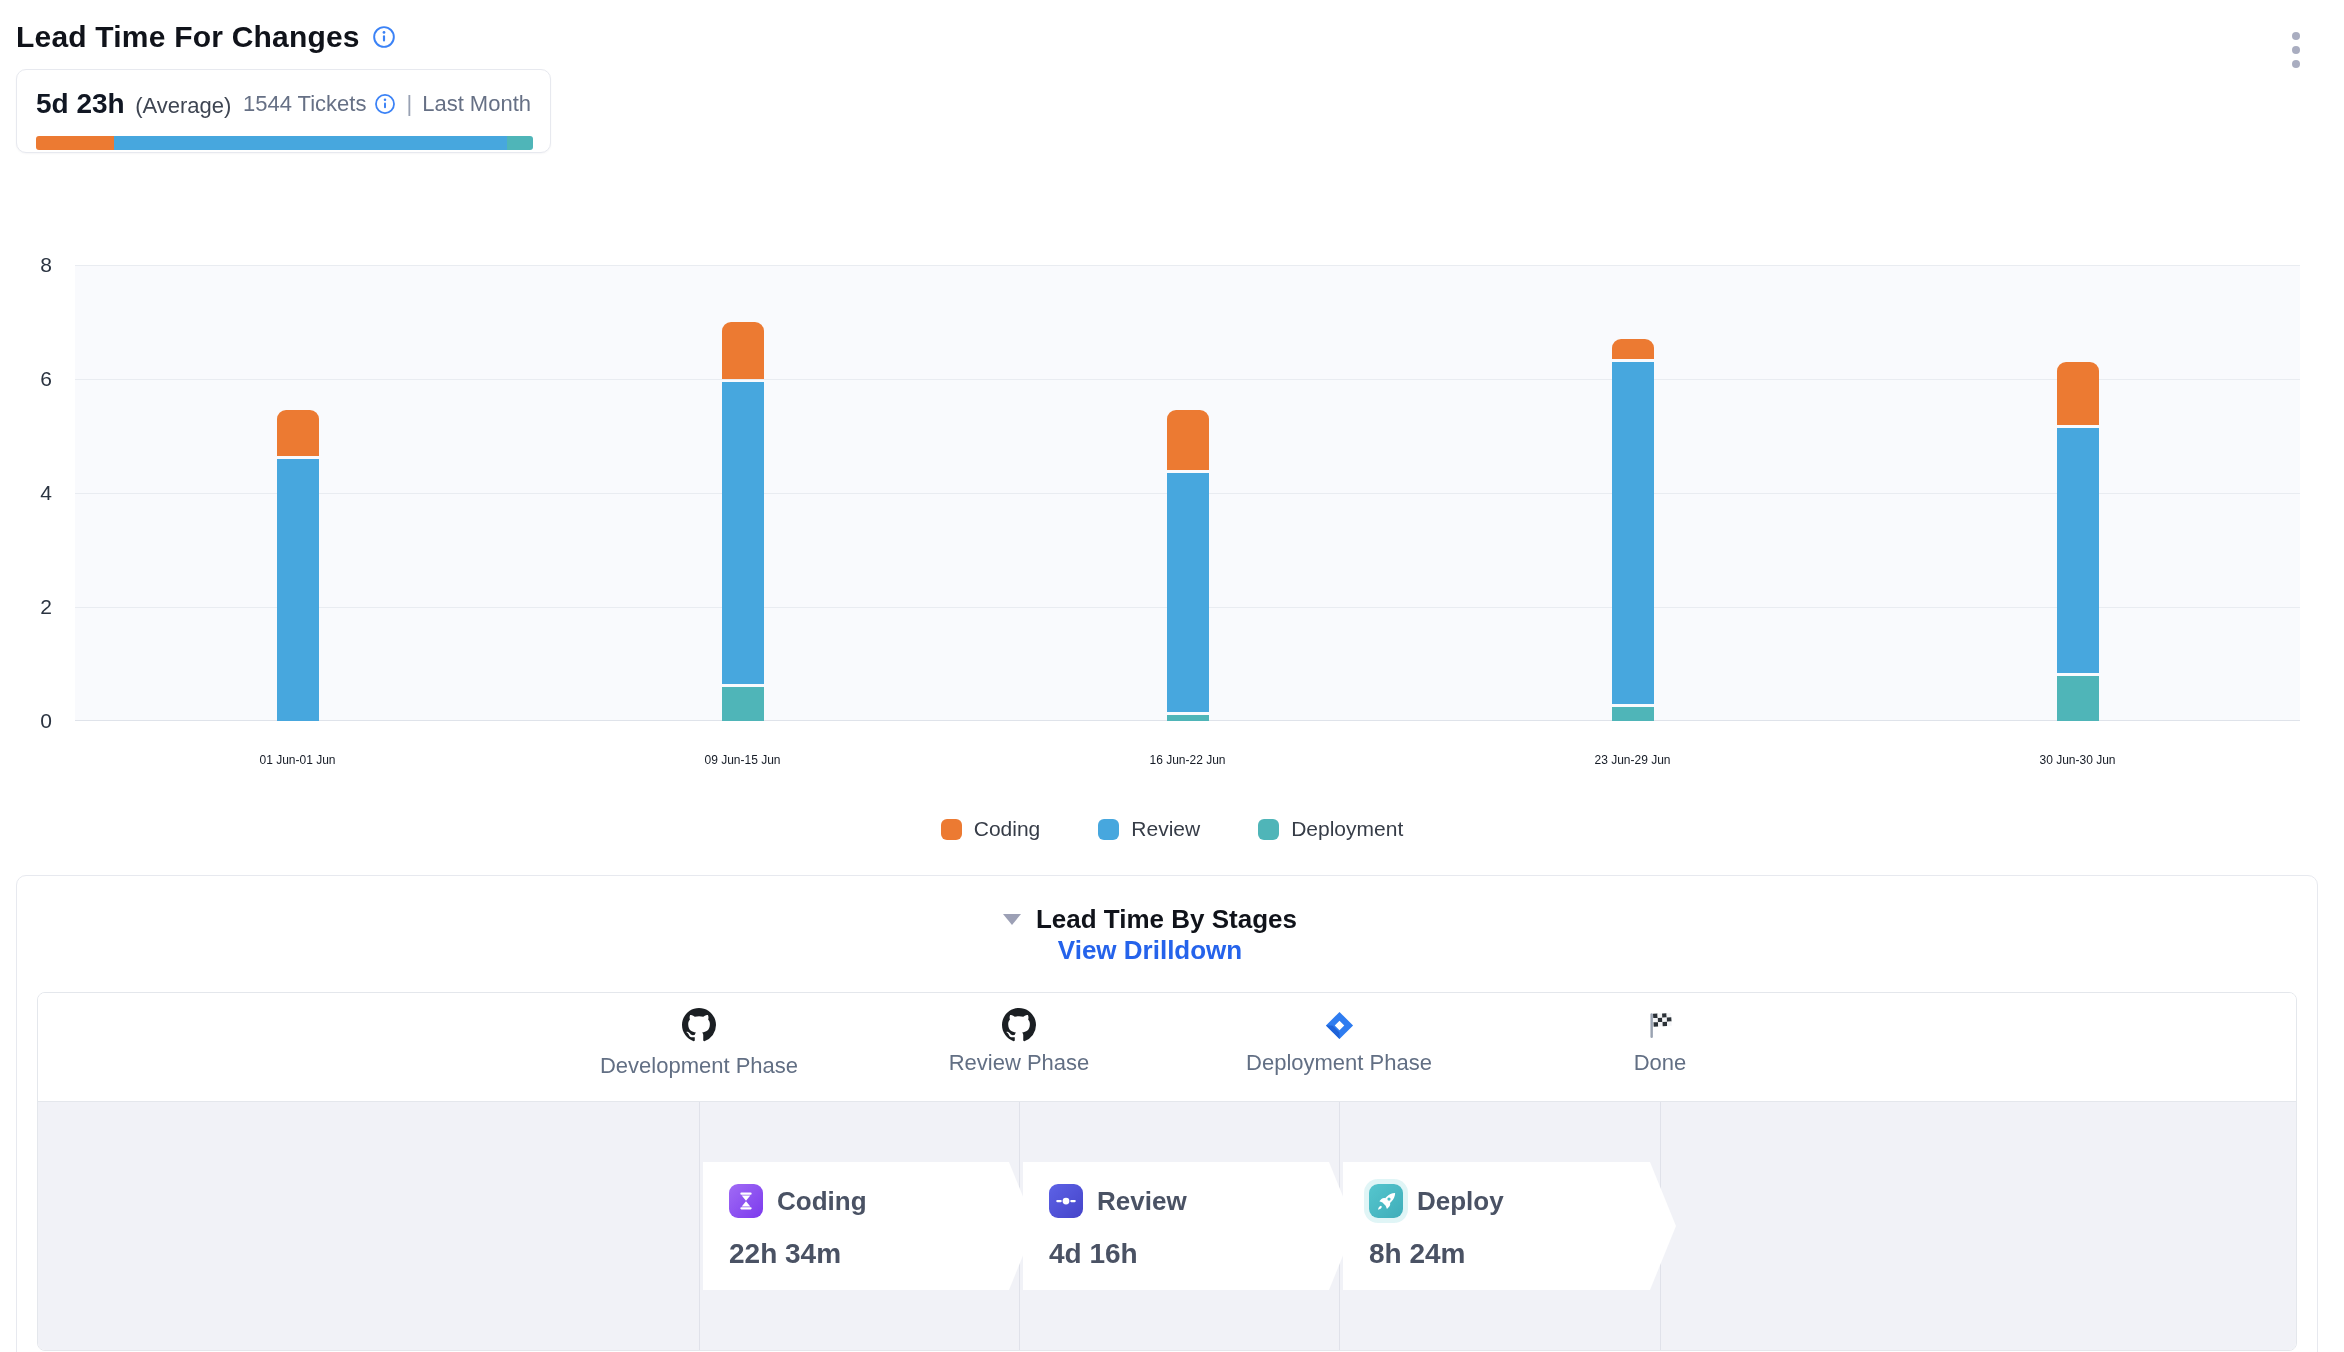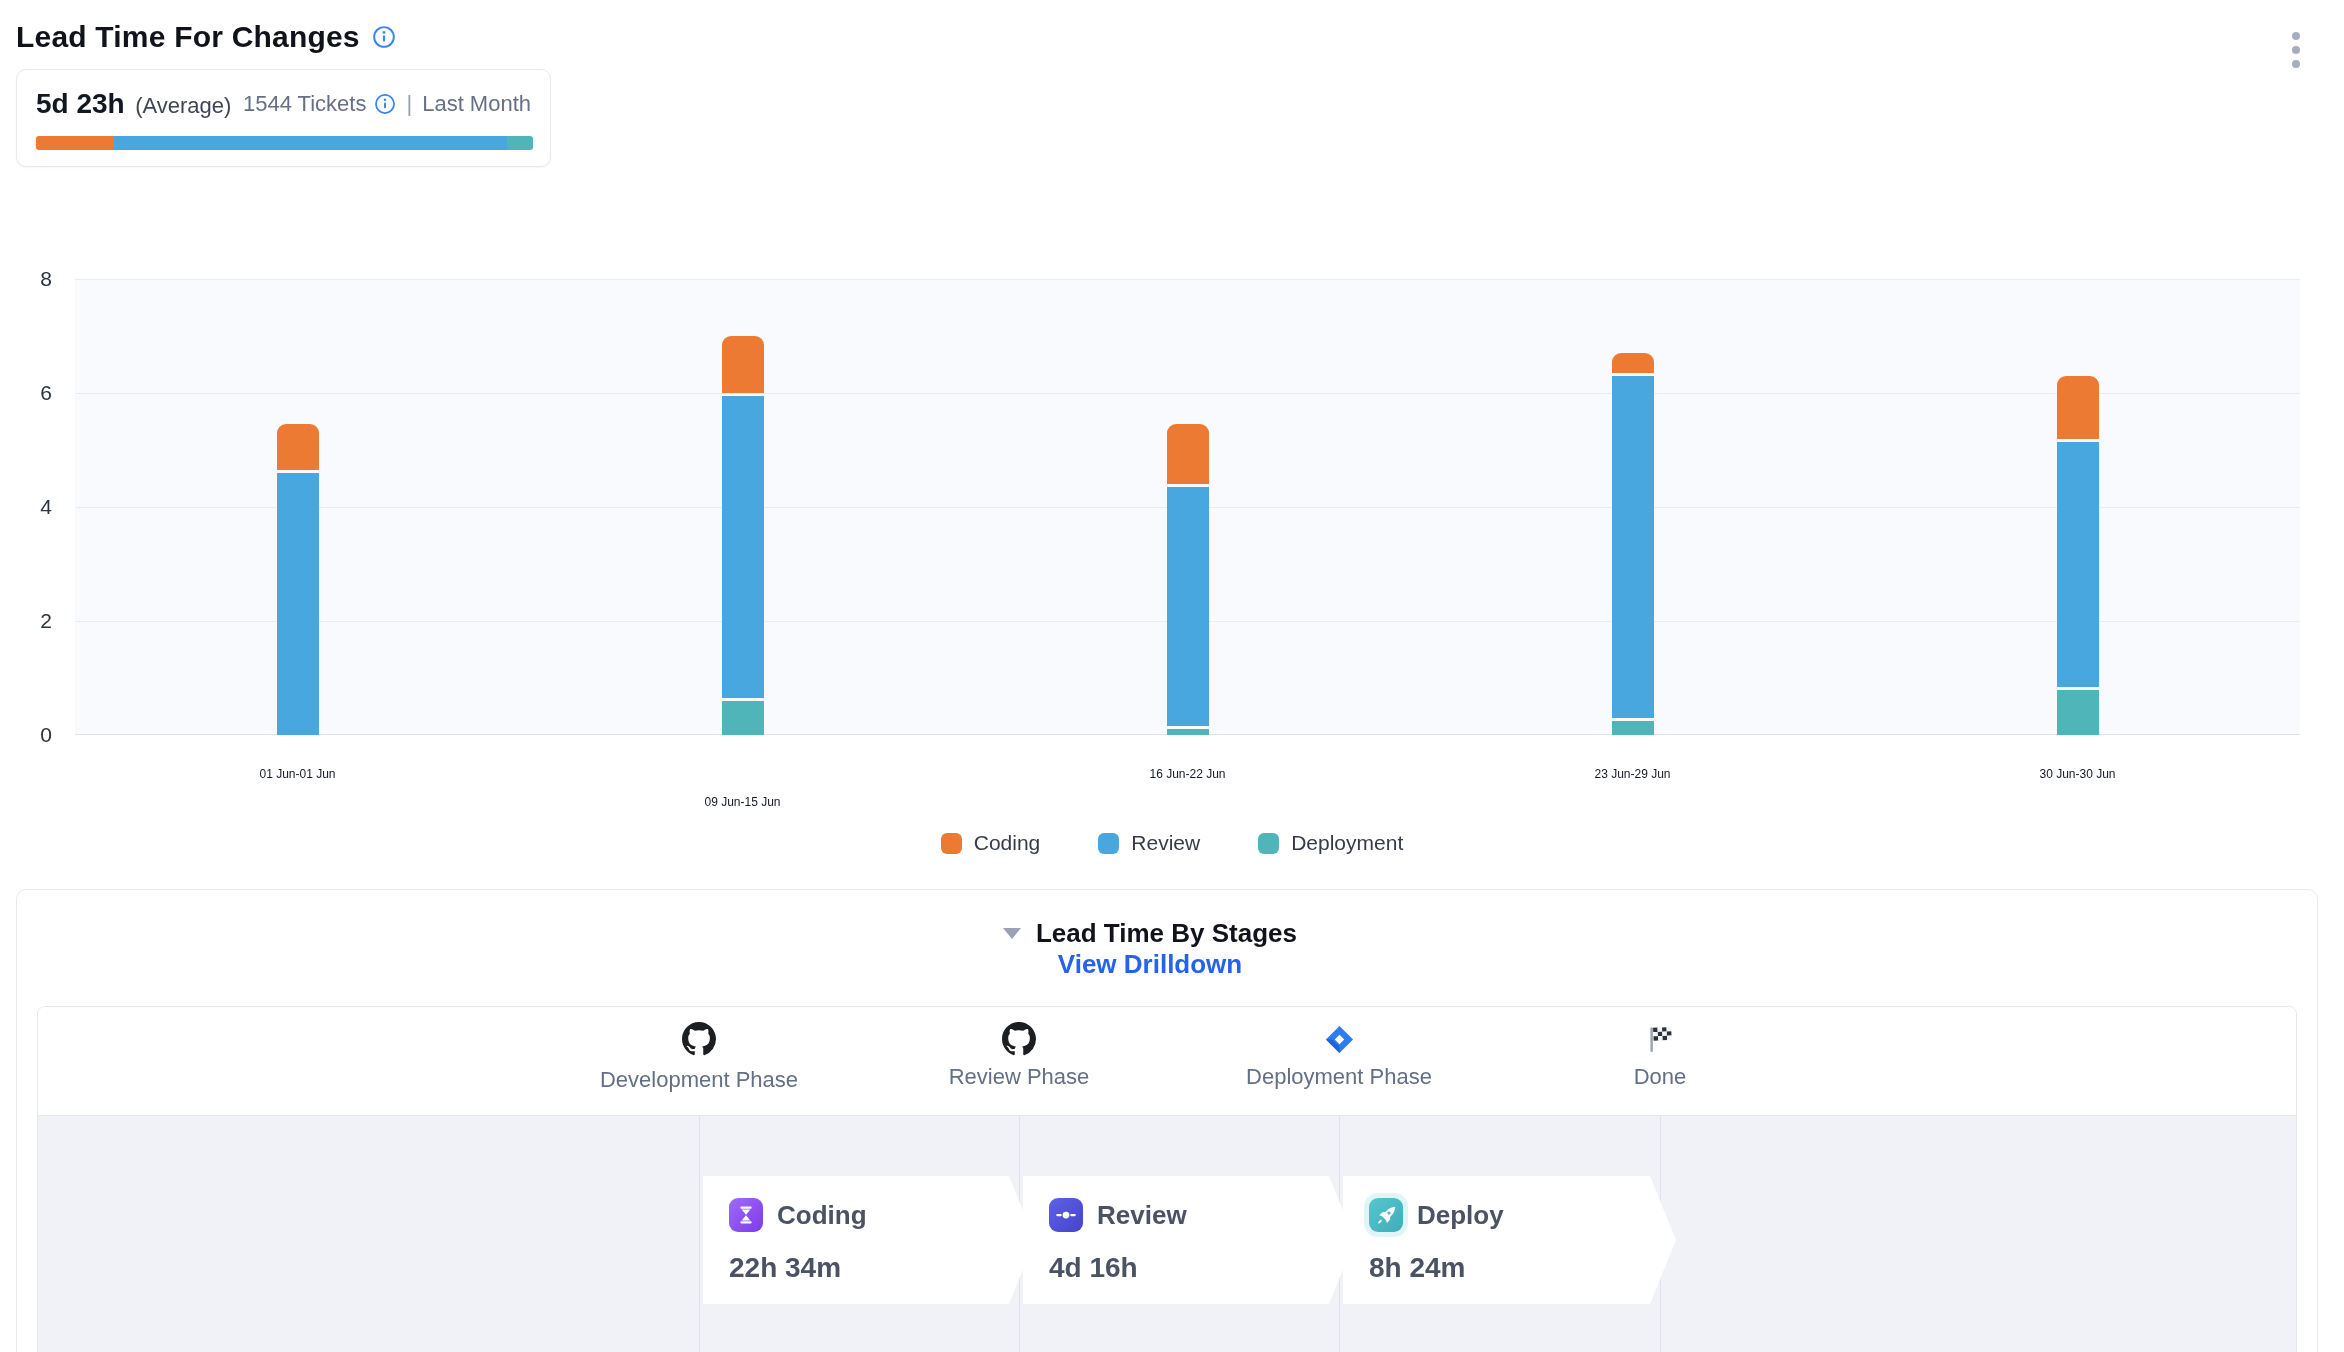--- a/index.html
+++ b/index.html
@@ -14,21 +14,21 @@
   .title-row{display:flex;align-items:center;gap:12px;padding-top:20px;}
   .page-title{font-size:30px;font-weight:700;margin:0;letter-spacing:.2px;color:#10131A;}
   .info-icon{display:inline-flex;align-items:center;}
   .kebab{position:absolute;top:32px;right:44px;display:flex;flex-direction:column;gap:6px;cursor:pointer;}
   .kebab i{width:8px;height:8px;border-radius:50%;background:#A9ADC0;display:block;}
 
   
   .summary-card{
     width:535px;margin-top:15px;border:1px solid #E7E9EF;border-radius:10px;
     background:#fff;box-shadow:0 1px 2px rgba(16,24,40,.04);
-    padding:18px 19px 16px;box-sizing:border-box;
+    padding:18px 19px 2px;box-sizing:border-box;
   }
   .summary-top{display:flex;justify-content:space-between;align-items:center;}
   .summary-value{font-size:28px;font-weight:700;color:#111723;}
   .summary-suffix{font-size:22px;color:#3E4552;margin-left:6px;}
   .summary-right{display:flex;align-items:center;gap:8px;font-size:22px;color:#667085;}
   .summary-right .sep{color:#98A1B3;margin:0 2px;}
   .summary-bar{margin-top:16px;height:14px;border-radius:3px;overflow:hidden;display:flex;width:497px;}
   .summary-bar span{display:block;height:100%;}
 
   
@@ -138,21 +138,21 @@
         <div class="gridline" style="top: 342px;"></div>
         <div class="gridline" style="top: 228px;"></div>
         <div class="gridline" style="top: 114px;"></div>
         <div class="gridline" style="top: 0px;"></div>
         <div class="bar-seg" style="left: 201.5px; bottom: 0px; height: 262.05px; background: rgb(71, 167, 222);"></div>
         <div class="bar-seg top-seg" style="left: 201.5px; bottom: 265.05px; height: 45.6px; background: rgb(236, 122, 50);"></div>
         <div class="xtick" style="left: 72.5px;">01 Jun-01 Jun</div>
         <div class="bar-seg" style="left: 646.5px; bottom: 0px; height: 34.05px; background: rgb(79, 181, 184);"></div>
         <div class="bar-seg" style="left: 646.5px; bottom: 37.05px; height: 301.95px; background: rgb(71, 167, 222);"></div>
         <div class="bar-seg top-seg" style="left: 646.5px; bottom: 342px; height: 57px; background: rgb(236, 122, 50);"></div>
-        <div class="xtick" style="left: 517.5px; margin-top: 28px;">09 Jun-15 Jun</div>
+        <div class="xtick" style="left: 517.5px;">09 Jun-15 Jun</div>
         <div class="bar-seg" style="left: 1091.5px; bottom: 0px; height: 5.55px; background: rgb(79, 181, 184);"></div>
         <div class="bar-seg" style="left: 1091.5px; bottom: 8.55px; height: 239.25px; background: rgb(71, 167, 222);"></div>
         <div class="bar-seg top-seg" style="left: 1091.5px; bottom: 250.8px; height: 59.85px; background: rgb(236, 122, 50);"></div>
         <div class="xtick" style="left: 962.5px;">16 Jun-22 Jun</div>
         <div class="bar-seg" style="left: 1536.5px; bottom: 0px; height: 14.1px; background: rgb(79, 181, 184);"></div>
         <div class="bar-seg" style="left: 1536.5px; bottom: 17.1px; height: 341.85px; background: rgb(71, 167, 222);"></div>
         <div class="bar-seg top-seg" style="left: 1536.5px; bottom: 361.95px; height: 19.95px; background: rgb(236, 122, 50);"></div>
         <div class="xtick" style="left: 1407.5px;">23 Jun-29 Jun</div>
         <div class="bar-seg" style="left: 1981.5px; bottom: 0px; height: 45.45px; background: rgb(79, 181, 184);"></div>
         <div class="bar-seg" style="left: 1981.5px; bottom: 48.45px; height: 244.95px; background: rgb(71, 167, 222);"></div>

